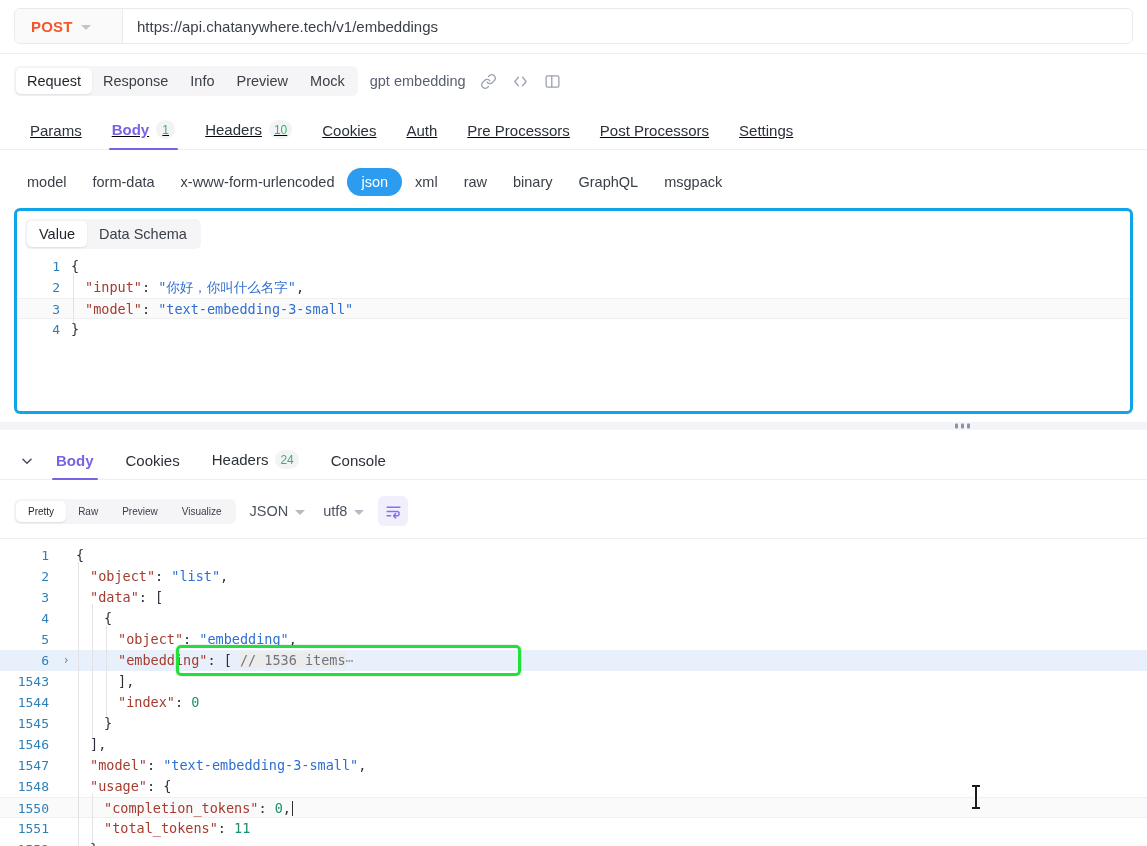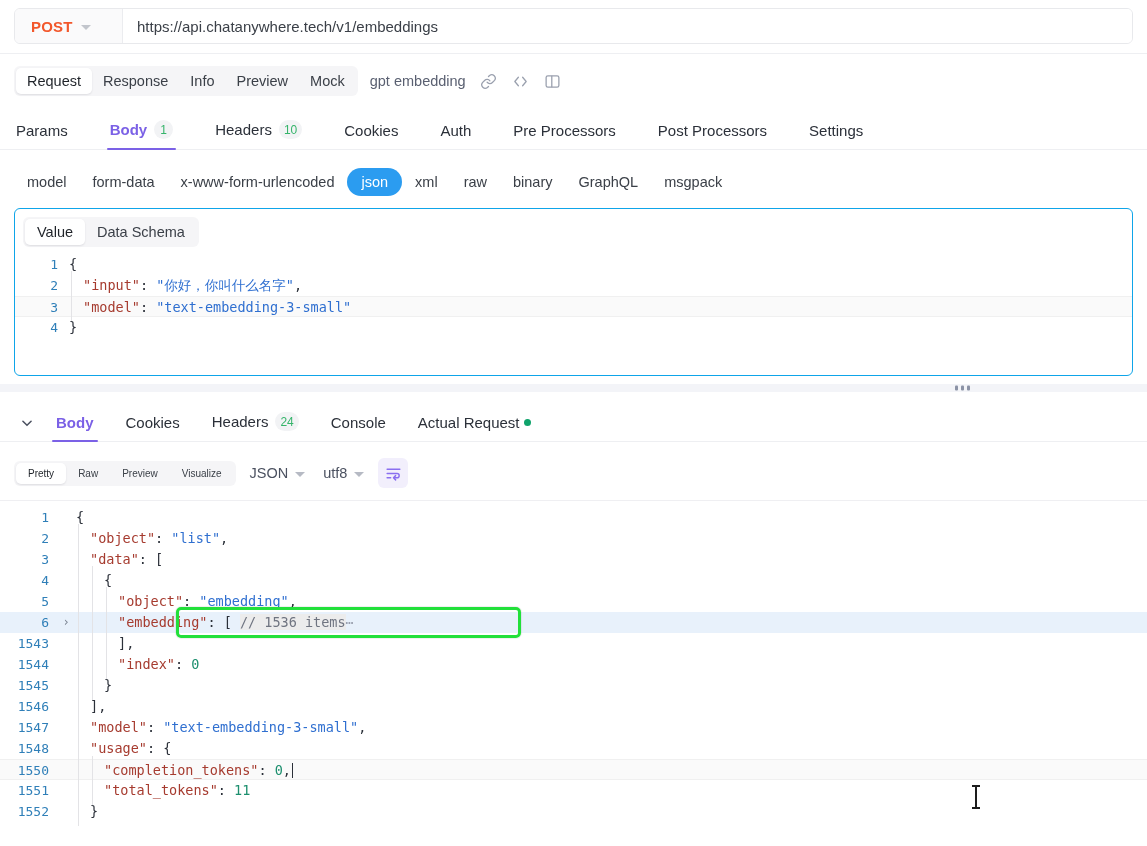--- a/index.html
+++ b/index.html
@@ -57,23 +57,24 @@
     text-align: center;
   }
   .seg.active { background: #ffffff; box-shadow: 0 1px 2px rgba(20,24,40,.10); color:#1f2329; }
   .case-name { font-size: 14.5px; color: #5a6071; margin-left: 12px; white-space: nowrap; }
   .ico-row { display: flex; align-items: center; gap: 14px; margin-left: 14px; }
   .ico { width: 18px; height: 18px; color: #9aa0ae; display:flex; align-items:center; justify-content:center; }
   .ico svg { display:block; }
 
   
   .subtabs {
-    display: flex; align-items: flex-end; gap: 12px;
-    padding: 0 0; height: 46px; margin-top: 6px;
+    display: flex; align-items: flex-end; gap: 0;
+    padding: 0 14px; height: 46px; margin-top: 6px;
     position: relative;
+    text-decoration: underline;
   }
   .subtabs:after {
     content:''; position:absolute; left:0; right:0; bottom:0; height:1px; background:#eeeff2;
   }
   .subtab {
     display: flex; align-items: center; gap: 7px;
     font-size: 15px; color: #2b3039; padding: 0 15px 11px 15px;
     position: relative; white-space: nowrap;
   }
   .subtab:first-child { padding-left: 16px; }
@@ -90,25 +91,25 @@
   }
 
   
   .bodytype-row { display:flex; align-items:center; gap: 0; padding: 12px 14px 0 14px; height: 52px;}
   .btype { font-size: 14.5px; color: #3b4048; padding: 6px 13px; border-radius: 50px; white-space:nowrap; }
   .btype.active { background: #2b9cf0; color: #fff; font-weight: normal; padding: 6px 14px; }
 
   
   .req-panel {
     margin: 6px 14px 0 14px;
-    border: 1px solid #0ea5e9;
+    border: 3px solid #0ea5e9;
     border-radius: 6px;
     background: #fff;
     overflow: hidden;
-    height: 168px;
+    height: 206px;
   }
   .vstab-row { padding: 8px 8px 7px 8px; }
   .vstabs { display:inline-flex; background:#f5f5f7; border-radius: 6px; padding: 2px; }
   .vstab { font-size: 14.5px; color:#3b4048; padding: 5px 12px; border-radius:5px; }
   .vstab.active { background:#fff; box-shadow: 0 1px 2px rgba(20,24,40,.10); color:#1f2329; }
 
   
   .code {
     font-family: "DejaVu Sans Mono", monospace;
     font-size: 13.5px;
@@ -324,24 +325,20 @@
     <div class="resp-tab">
       <span>Cookies</span>
     </div>
     <div class="resp-tab">
       <span>Headers</span>
       <span class="badge">24</span>
     </div>
     <div class="resp-tab">
       <span>Console</span>
     </div>
-    <div class="resp-tab">
-      <span>Actual Request</span>
-      <span class="greendot"></span>
-    </div>
   </div>
 
   <div class="respview-row">
     <div class="rv-group">
       <div class="rv active">Pretty</div>
       <div class="rv">Raw</div>
       <div class="rv">Preview</div>
       <div class="rv">Visualize</div>
     </div>
     <div class="sel">

